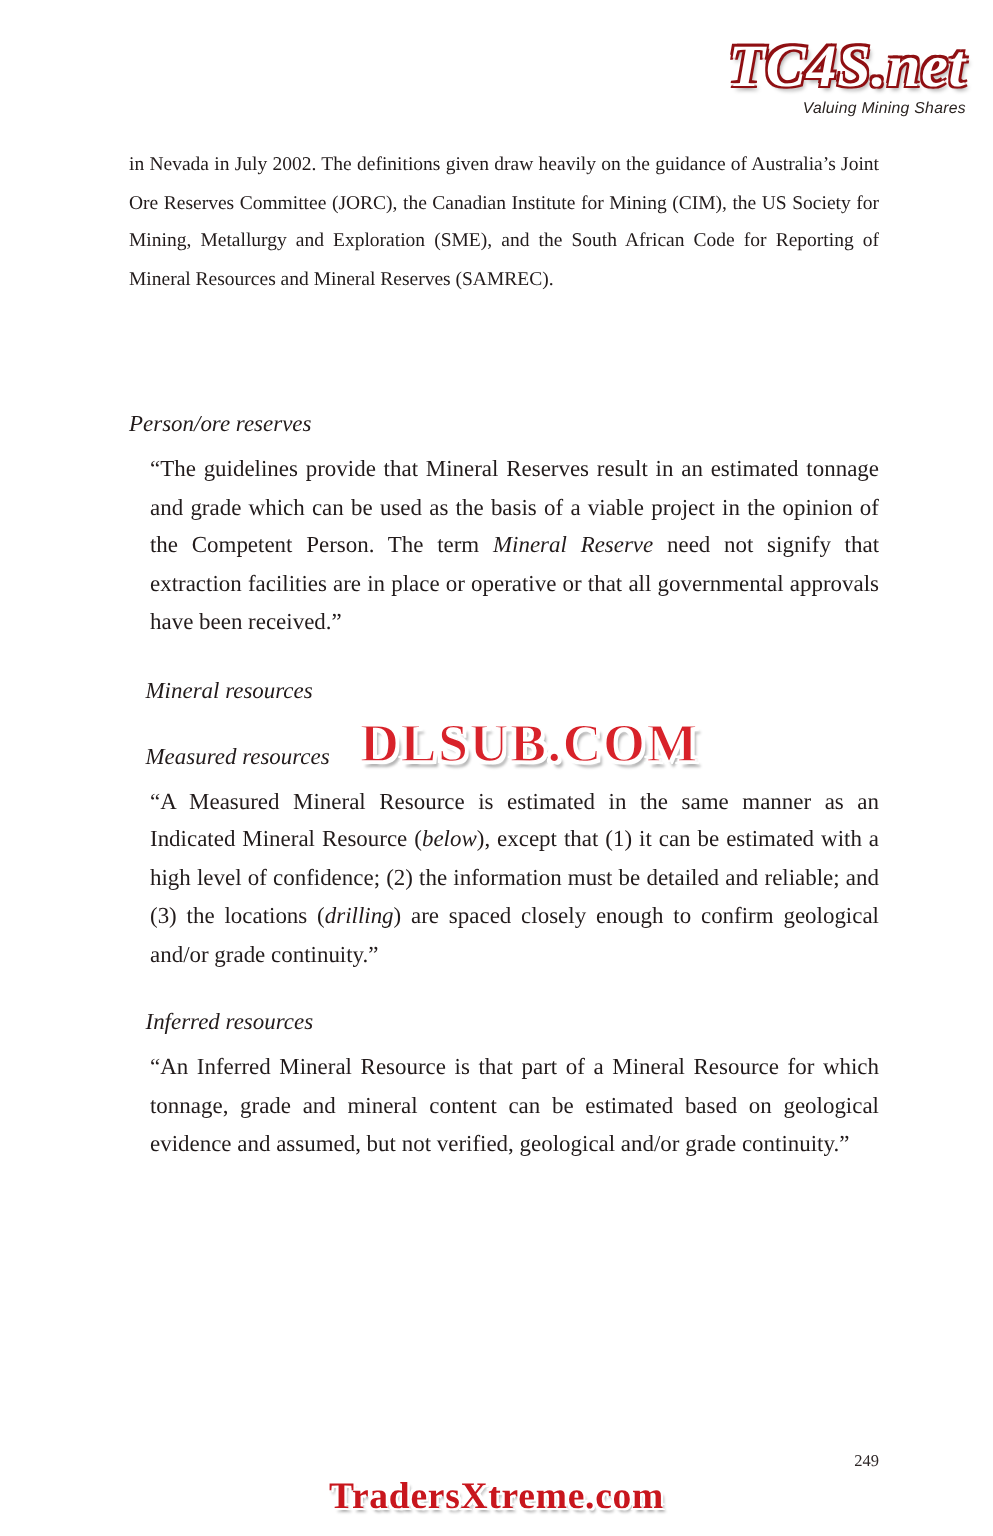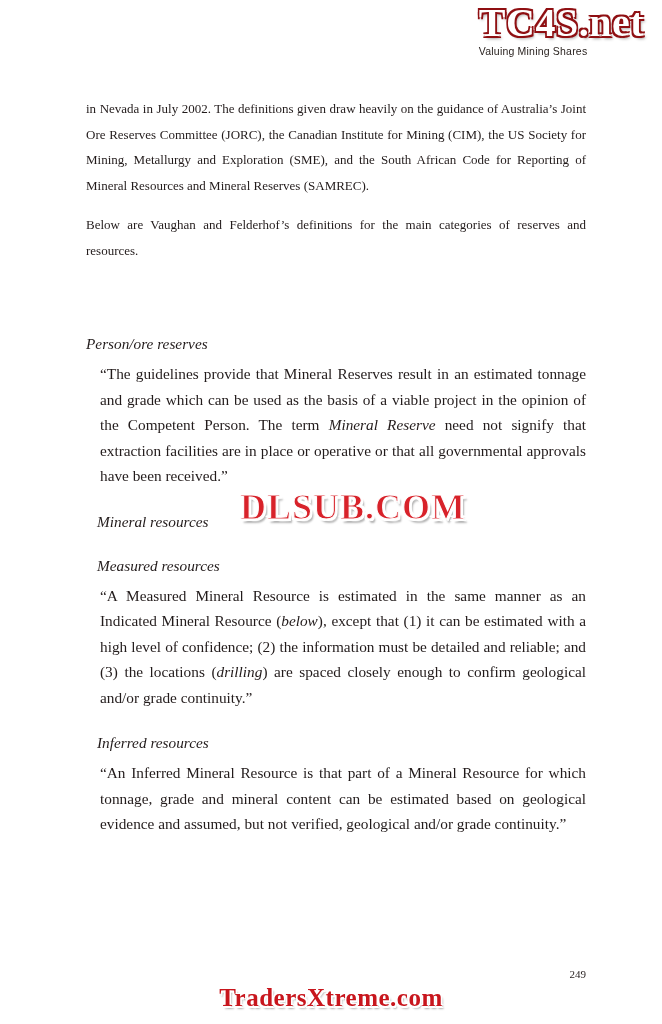--- a/index.html
+++ b/index.html
@@ -19,25 +19,26 @@
   .page {
     position: relative;
     width: 662px;
     height: 1024px;
     box-sizing: border-box;
   }
 
   
   .brand-mark {
     position: absolute;
-    top: 3px;
+    top: 24px;
     right: 18px;
-    text-align: left;
+    text-align: right;
     line-height: 1;
     user-select: none;
+    font-style: italic;
   }
   .brand-mark .brand-title {
     font-family: "Liberation Serif", serif;
     font-weight: bold;
     font-size: 40px;
     letter-spacing: 0.5px;
     color: #ffffff;
     text-shadow:
       -1.6px -1.6px 0 #8f0f12,
       1.6px -1.6px 0 #8f0f12,
@@ -100,21 +101,21 @@
     bottom: 44px;
     font-size: 11px;
     color: #2d2626;
   }
 
   
   .wm-center {
     position: absolute;
     left: 0;
     right: 0;
-    top: 486px;
+    top: 474px;
     text-align: center;
     pointer-events: none;
     user-select: none;
     padding-left: 44px;
   }
   .wm-center .wm-text {
     display: inline-block;
     font-family: "Liberation Serif", serif;
     font-weight: bold;
     font-size: 36px;
@@ -163,21 +164,20 @@
 
   <div class="brand-mark">
     <div class="brand-title">TC4S.net</div>
     <div class="brand-sub">Valuing Mining Shares</div>
   </div>
 
   <div class="content">
 
     <p class="para first">in Nevada in July 2002. The definitions given draw heavily on the guidance of Australia’s Joint Ore Reserves Committee (JORC), the Canadian Institute for Mining (CIM), the US Society for Mining, Metallurgy and Exploration (SME), and the South African Code for Reporting of Mineral Resources and Mineral Reserves (SAMREC).</p>
 
-    <p class="para">Below are Vaughan and Felderhof’s definitions for the main categories of reserves and resources.</p>
 
     <div class="spacer-lg"></div>
 
     <div class="section-head">Person/ore reserves</div>
     <p class="quote"><span>“The guidelines provide that Mineral Reserves result in an estimated tonnage and grade which can be used as the basis of a viable project in the opinion of the Competent Person. The term </span><em>Mineral Reserve</em><span> need not signify that extraction facilities are in place or operative or that all governmental approvals have been received.”</span></p>
 
     <div class="section-head tight">Mineral resources</div>
 
     <div class="section-head tight">Measured resources</div>
     <p class="quote"><span>“A Measured Mineral Resource is estimated in the same manner as an Indicated Mineral Resource (</span><em>below</em><span>), except that (1) it can be estimated with a high level of confidence; (2) the information must be detailed and reliable; and (3) the locations (</span><em>drilling</em><span>) are spaced closely enough to confirm geological and/or grade continuity.”</span></p>

